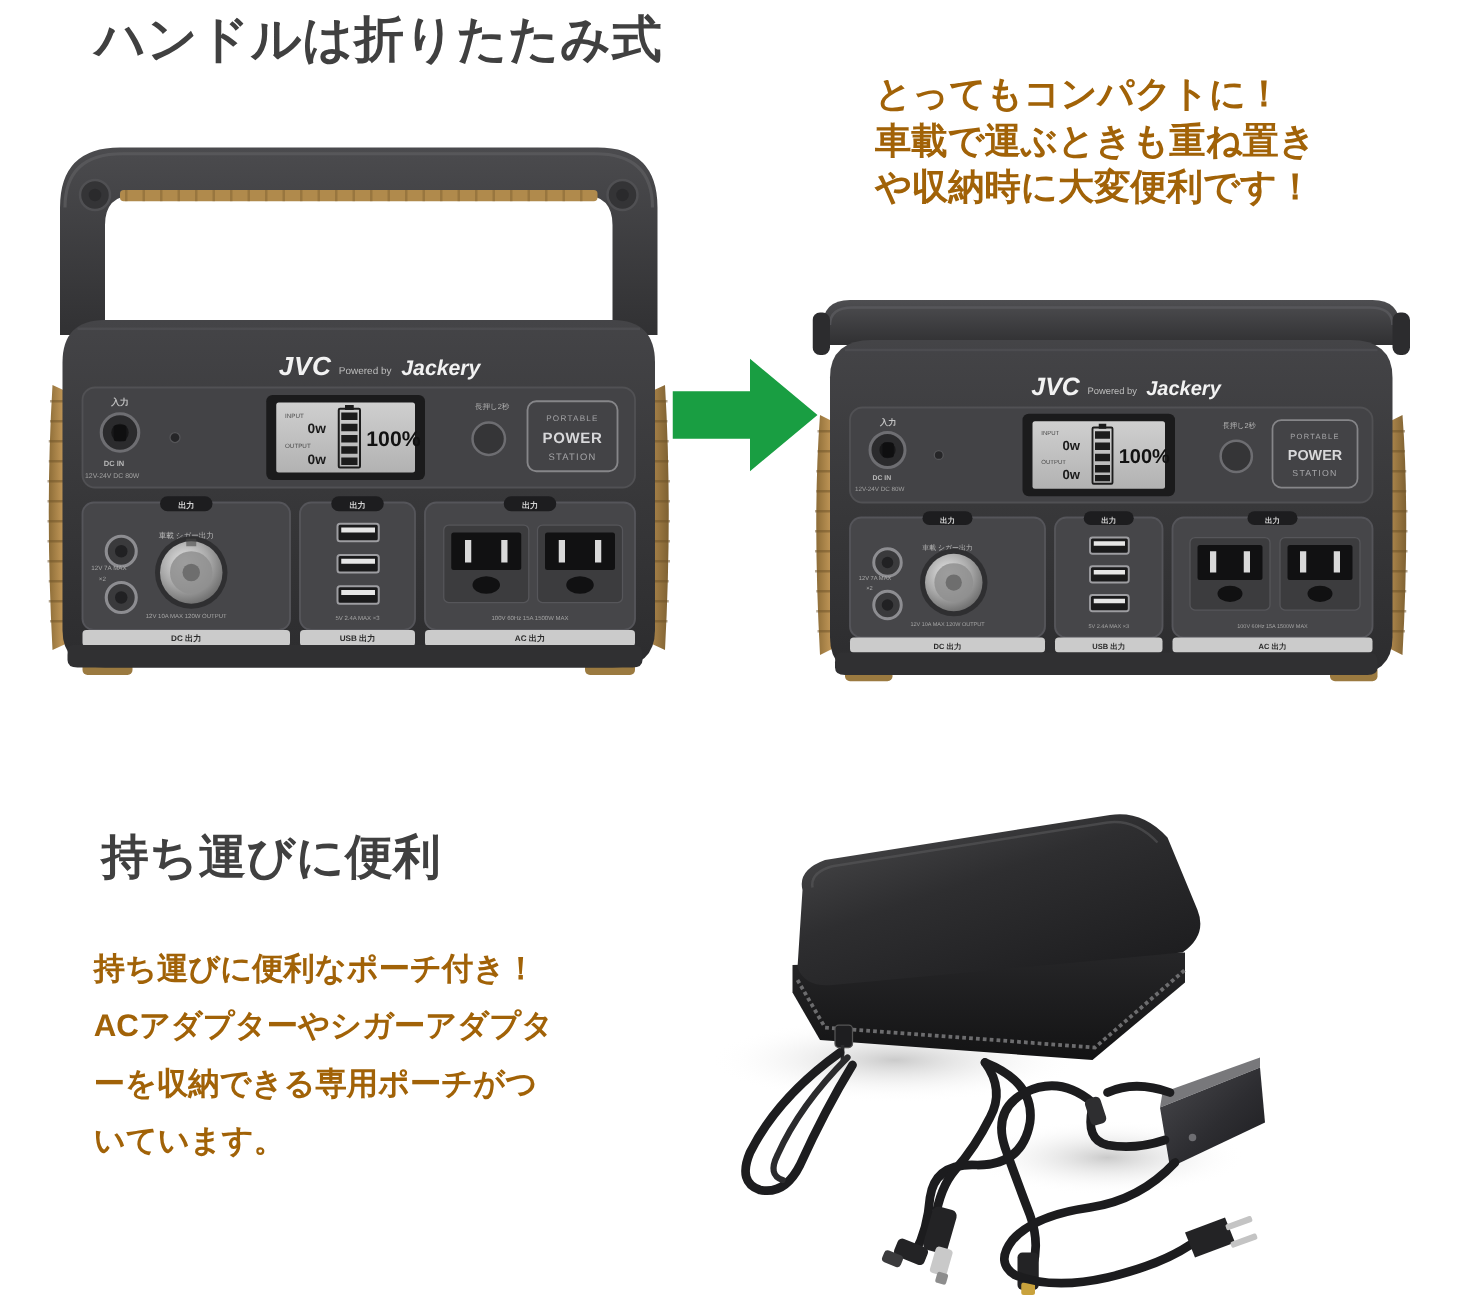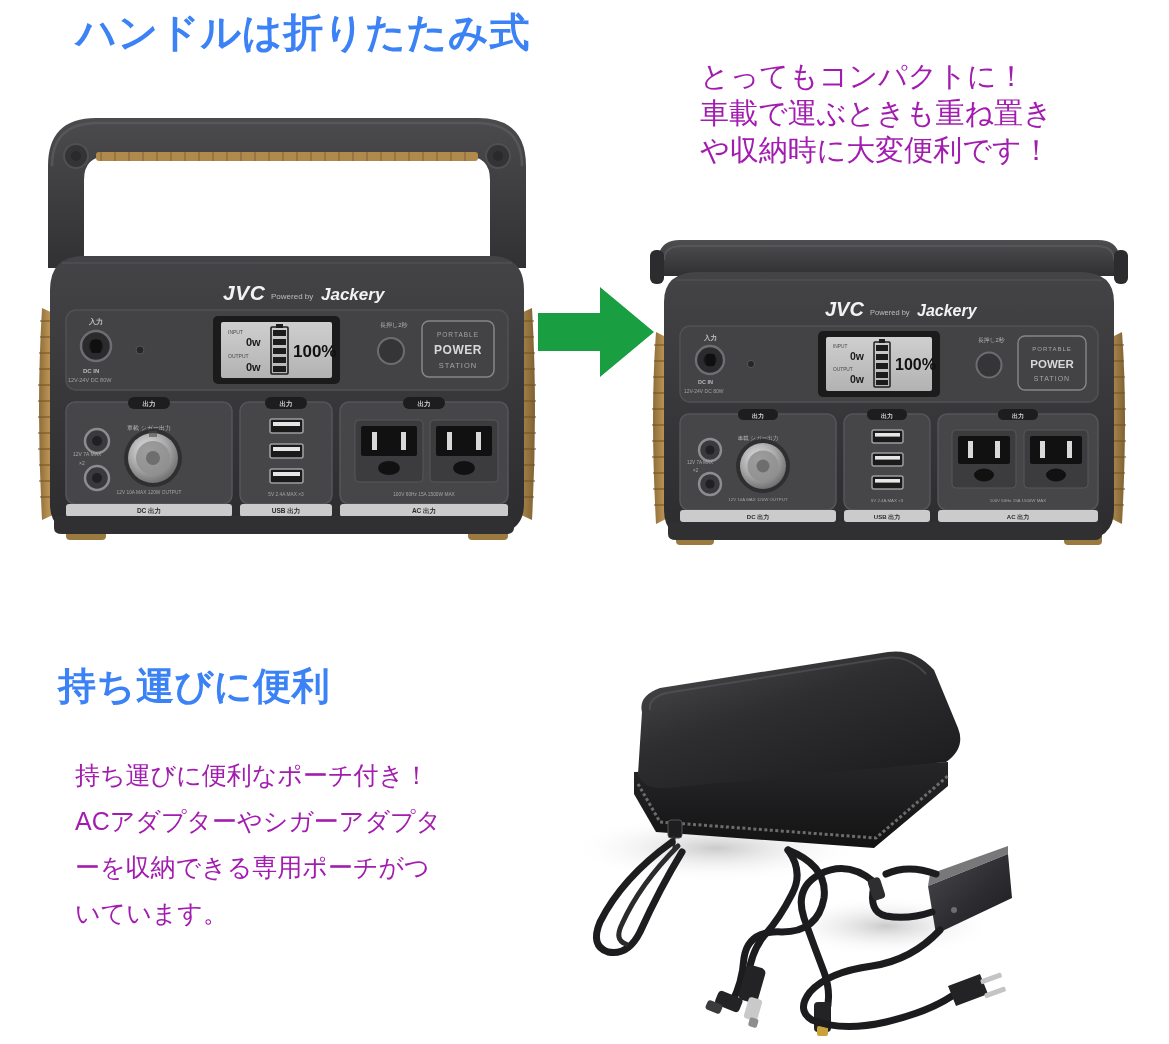--- a/index.html
+++ b/index.html
@@ -16,40 +16,40 @@
     width: 1169px;
     height: 1044px;
     background: #ffffff;
     overflow: hidden;
   }
 
   
   .heading {
     position: absolute;
     font-weight: bold;
-    color: #3b82f6;
+    color: #404040;
     letter-spacing: 0.5px;
     white-space: nowrap;
   }
   #title-handle {
     left: 76px;
     top: 6px;
     font-size: 40px;
     line-height: 52px;
   }
   #title-pouch {
-    left: 58px;
+    left: 81px;
     top: 661px;
     font-size: 38px;
     line-height: 50px;
   }
   .bodytext {
     position: absolute;
-    color: #a21caf;
-    font-weight: normal;
+    color: #a16207;
+    font-weight: bold;
   }
   #compact-text {
     left: 700px;
     top: 58px;
     font-size: 29px;
     line-height: 37px;
     white-space: pre-line;
   }
   #pouch-text {
     left: 75px;

